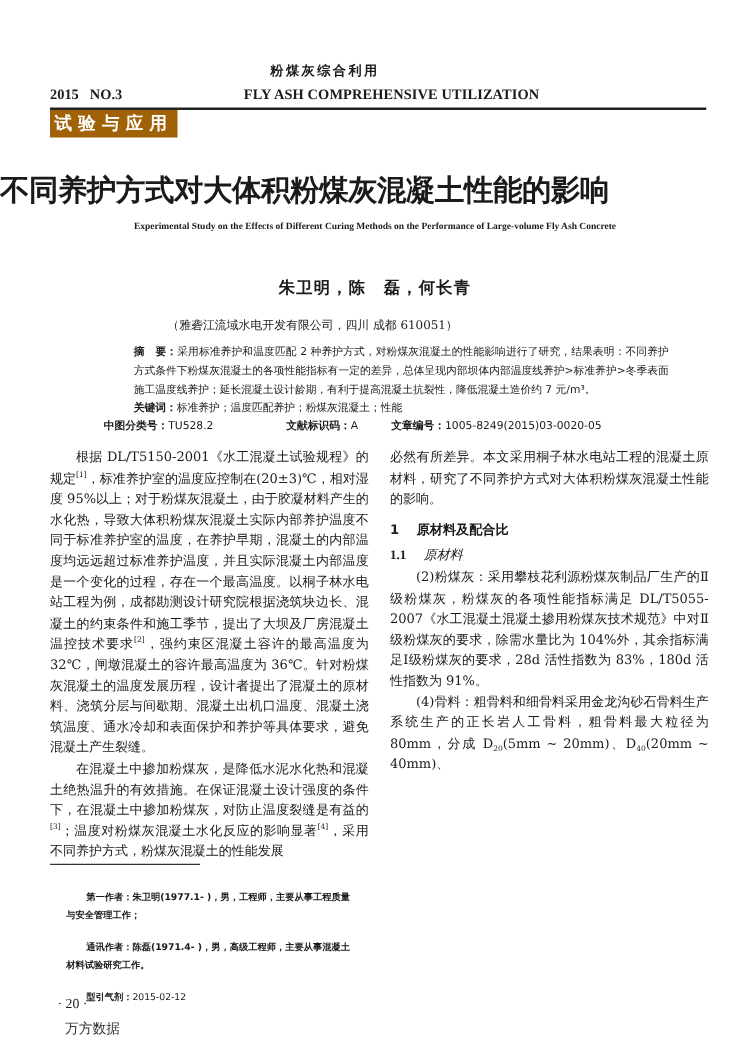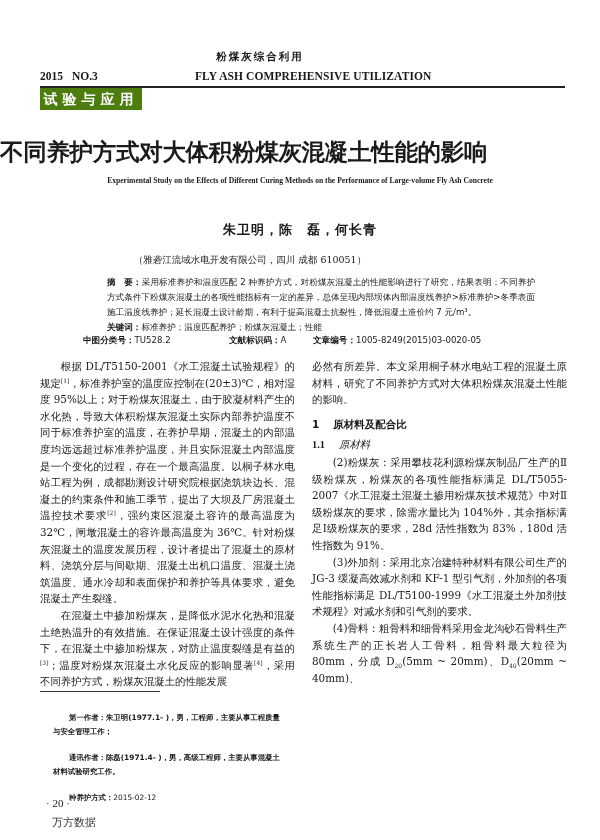--- a/index.html
+++ b/index.html
@@ -16,21 +16,21 @@
     .issue {
       left: 40px; top: 70px; font-family: "Liberation Serif", serif; font-weight: bold; font-size: 11.5px;
       word-spacing: 6px;
     }
     .journal-en {
       left: 195px; top: 70px; font-family: "Liberation Serif", serif; font-weight: bold; font-size: 11.5px;
       letter-spacing: 0.1px;
     }
     .header-rule { left: 40px; top: 86px; width: 525px; height: 1.5px; background: #222; }
     .section-banner {
-      left: 40px; top: 88px; width: 102px; height: 22px; background: #4d7c0f; color: #fff;
+      left: 40px; top: 88px; width: 102px; height: 22px; background: #a16207; color: #fff;
       font-family: "DejaVu Sans", sans-serif; font-size: 14px; line-height: 22px;
       letter-spacing: 5px; text-align: center; font-weight: bold;
     }
     .title-cn {
       left: 0; width: 600px; top: 136px; text-align: left;
       font-family: "DejaVu Sans", sans-serif; font-weight: bold; font-size: 23.5px; letter-spacing: -0.3px;
     }
     .title-en {
       left: 0; width: 600px; top: 176px; text-align: center;
       font-family: "Liberation Serif", serif; font-weight: bold; font-size: 7.6px;
@@ -108,25 +108,24 @@
 <div class="abs col col-left">
   <p class="ind"><span>根据 DL/T5150-2001《水工混凝土试验规程》的规定</span><sup>[1]</sup><span>，标准养护室的温度应控制在(20±3)℃，相对湿度 95%以上；对于粉煤灰混凝土，由于胶凝材料产生的水化热，导致大体积粉煤灰混凝土实际内部养护温度不同于标准养护室的温度，在养护早期，混凝土的内部温度均远远超过标准养护温度，并且实际混凝土内部温度是一个变化的过程，存在一个最高温度。以桐子林水电站工程为例，成都勘测设计研究院根据浇筑块边长、混凝土的约束条件和施工季节，提出了大坝及厂房混凝土温控技术要求</span><sup>[2]</sup><span>，强约束区混凝土容许的最高温度为 32℃，闸墩混凝土的容许最高温度为 36℃。针对粉煤灰混凝土的温度发展历程，设计者提出了混凝土的原材料、浇筑分层与间歇期、混凝土出机口温度、混凝土浇筑温度、通水冷却和表面保护和养护等具体要求，避免混凝土产生裂缝。</span></p>
   <p class="ind"><span>在混凝土中掺加粉煤灰，是降低水泥水化热和混凝土绝热温升的有效措施。在保证混凝土设计强度的条件下，在混凝土中掺加粉煤灰，对防止温度裂缝是有益的</span><sup>[3]</sup><span>；温度对粉煤灰混凝土水化反应的影响显著</span><sup>[4]</sup><span>，采用不同养护方式，粉煤灰混凝土的性能发展</span></p>
 </div>
 
 <div class="abs col col-right">
   <p>必然有所差异。本文采用桐子林水电站工程的混凝土原材料，研究了不同养护方式对大体积粉煤灰混凝土性能的影响。</p>
   <h2><span class="num">1</span><span>原材料及配合比</span></h2>
   <h3><span class="num">1.1</span><span>原材料</span></h3>
   <p class="ind">(2)粉煤灰：采用攀枝花利源粉煤灰制品厂生产的Ⅱ级粉煤灰，粉煤灰的各项性能指标满足 DL/T5055-2007《水工混凝土混凝土掺用粉煤灰技术规范》中对Ⅱ级粉煤灰的要求，除需水量比为 104%外，其余指标满足Ⅰ级粉煤灰的要求，28d 活性指数为 83%，180d 活性指数为 91%。</p>
-  <p class="ind">(3)外加剂：采用北京冶建特种材料有限公司生产的 JG-3 缓凝高效减水剂和 KF-1 型引气剂，外加剂的各项性能指标满足 DL/T5100-1999《水工混凝土外加剂技术规程》对减水剂和引气剂的要求。</p>
   <p class="ind"><span>(4)骨料：粗骨料和细骨料采用金龙沟砂石骨料生产系统生产的正长岩人工骨料，粗骨料最大粒径为 80mm，分成 D</span><sub>20</sub><span>(5mm ~ 20mm)、D</span><sub>40</sub><span>(20mm ~ 40mm)、</span></p>
 </div>
 
 <div class="abs foot-rule"></div>
 <div class="abs footnotes">
   <p class="ind"><b>第一作者：</b><b>朱卫明(1977.1- )，男，工程师，主要从事工程质量与安全管理工作；</b></p>
   <p class="ind"><b>通讯作者：</b><b>陈磊(1971.4- )，男，高级工程师，主要从事混凝土材料试验研究工作。</b></p>
-  <p class="ind"><b>种养护方式：</b><span>2015-02-12</span></p>
+  <p class="ind"><b>型引气剂：</b><span>2015-02-12</span></p>
 </div>
 
 <div class="abs page-num">· 20 ·</div>
 <div class="abs watermark">万方数据</div>
 
 </body></html>

